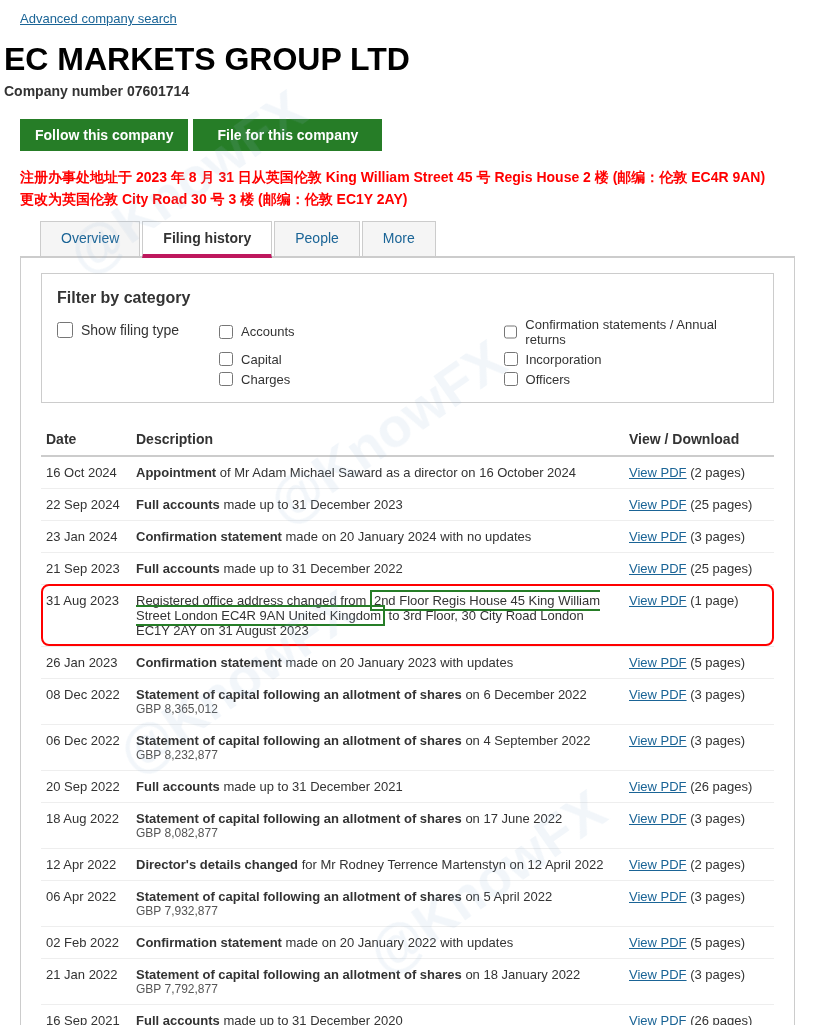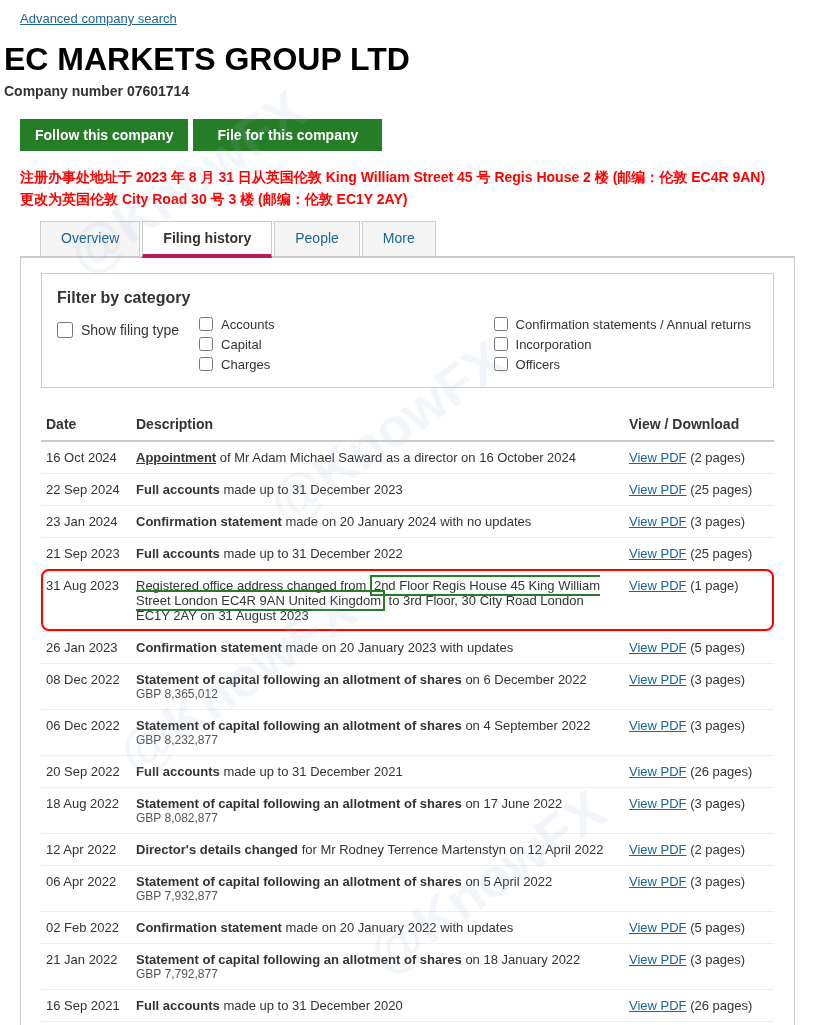--- a/index.html
+++ b/index.html
@@ -21,21 +21,21 @@
     
     .tabs { display: flex; border-bottom: 2px solid #ccc; padding: 0 20px; margin-bottom: 0; }
     .tab { padding: 8px 20px; cursor: pointer; font-size: 14px; border: 1px solid #ccc; border-bottom: none; background: #f5f5f5; margin-right: 2px; color: #1a6496; text-decoration: none; }
     .tab.active { background: #fff; font-weight: bold; color: #333; border-bottom: 4px solid #be185d; margin-bottom: -2px; }
     
     .content { padding: 15px 20px; border: 1px solid #ccc; border-top: none; margin: 0 0 0 0; }
     
     .filter-section { border: 1px solid #ccc; padding: 15px; margin-bottom: 20px; }
     .filter-title { font-size: 16px; font-weight: bold; margin-bottom: 10px; }
     .filter-row { display: flex; align-items: flex-start; gap: 20px; }
-    .show-filing { display: flex; align-items: center; gap: 8px; margin-top: 5px; }
+    .show-filing { display: flex; align-items: center; gap: 8px; margin-right: 20px; margin-top: 5px; }
     .show-filing input[type="checkbox"] { width: 16px; height: 16px; }
     .filter-categories { display: grid; grid-template-columns: 1fr 1fr; gap: 5px 30px; flex: 1; }
     .filter-item { display: flex; align-items: center; gap: 8px; font-size: 13px; }
     .filter-item input[type="checkbox"] { width: 14px; height: 14px; }
     
     .filings-table { width: 100%; border-collapse: collapse; }
     .filings-table thead tr { border-bottom: 2px solid #ccc; }
     .filings-table th { text-align: left; padding: 8px 5px; font-size: 14px; font-weight: bold; }
     .filings-table td { padding: 8px 5px; vertical-align: top; font-size: 13px; border-bottom: 1px solid #eee; }
     .filings-table .date-col { width: 90px; color: #333; }
@@ -128,21 +128,21 @@
         <thead>
           <tr>
             <th class="date-col">Date</th>
             <th class="desc-col">Description</th>
             <th class="view-col">View / Download</th>
           </tr>
         </thead>
         <tbody id="filings-tbody">
         <tr>
               <td class="date-col">16 Oct 2024</td>
-              <td class="desc-col"><span style="font-weight: bold; text-decoration: underline;">Appointment</span><span> of Mr Adam Michael Saward as a director on 16 October 2024</span></td>
+              <td class="desc-col"><span style="font-weight: bold;">Appointment</span><span> of Mr Adam Michael Saward as a director on 16 October 2024</span></td>
               <td class="view-col"><a href="#">View PDF</a><span> (2 pages)</span></td>
             </tr>
             <tr>
               <td class="date-col">22 Sep 2024</td>
               <td class="desc-col"><span style="font-weight: bold;">Full accounts</span><span> made up to 31 December 2023</span></td>
               <td class="view-col"><a href="#">View PDF</a><span> (25 pages)</span></td>
             </tr>
             <tr>
               <td class="date-col">23 Jan 2024</td>
               <td class="desc-col"><span style="font-weight: bold;">Confirmation statement</span><span> made on 20 January 2024 with no updates</span></td>

